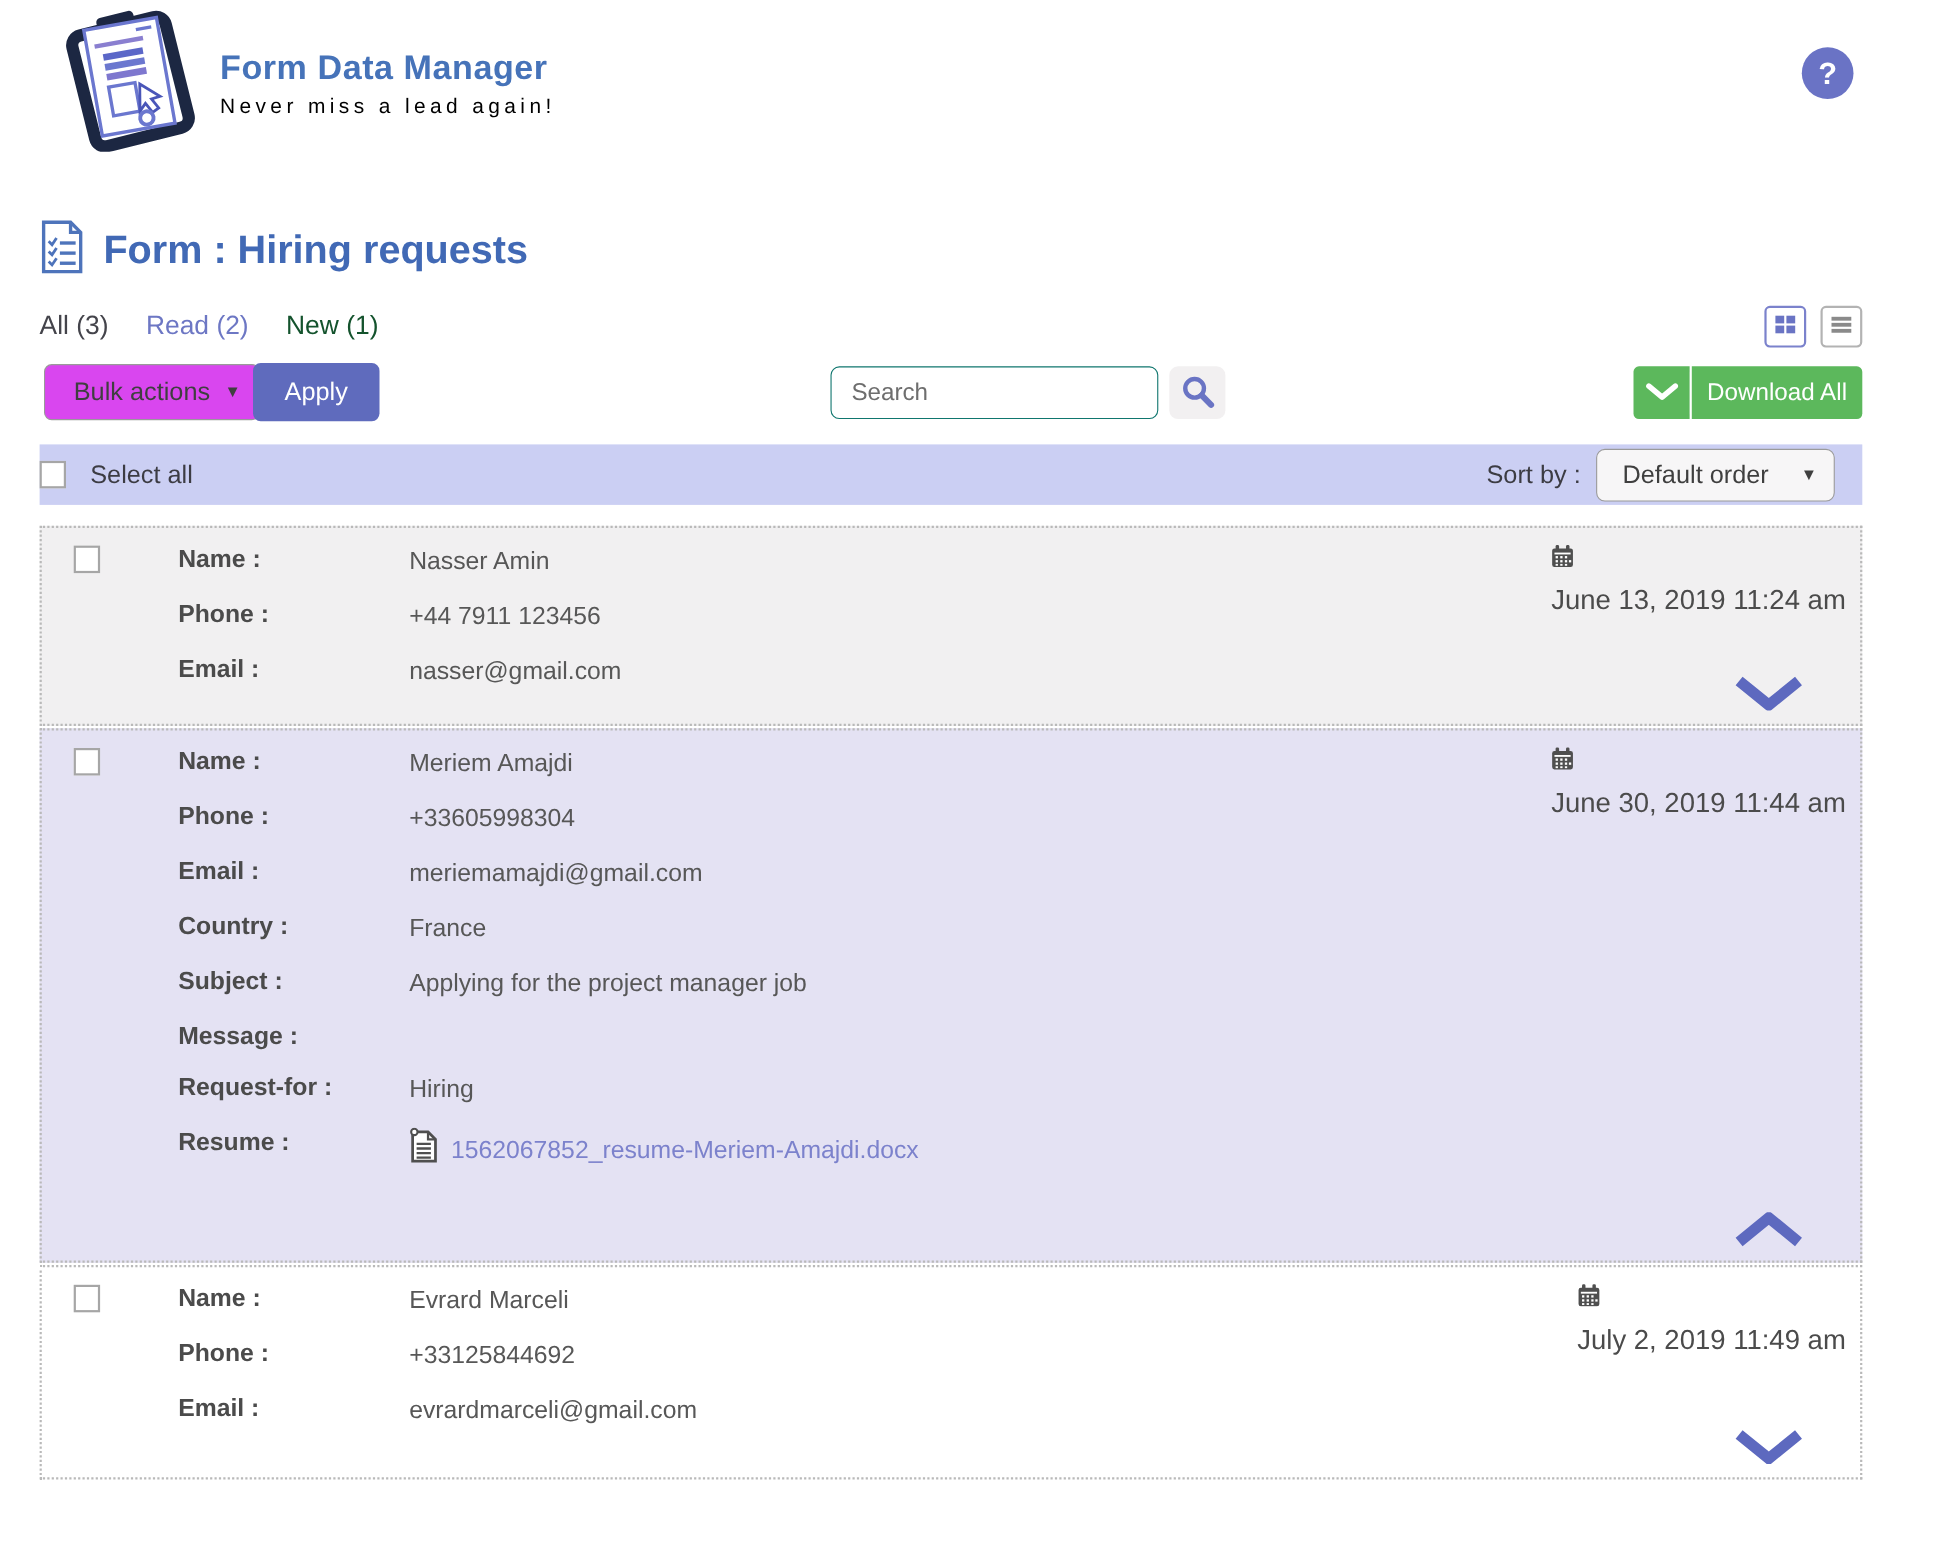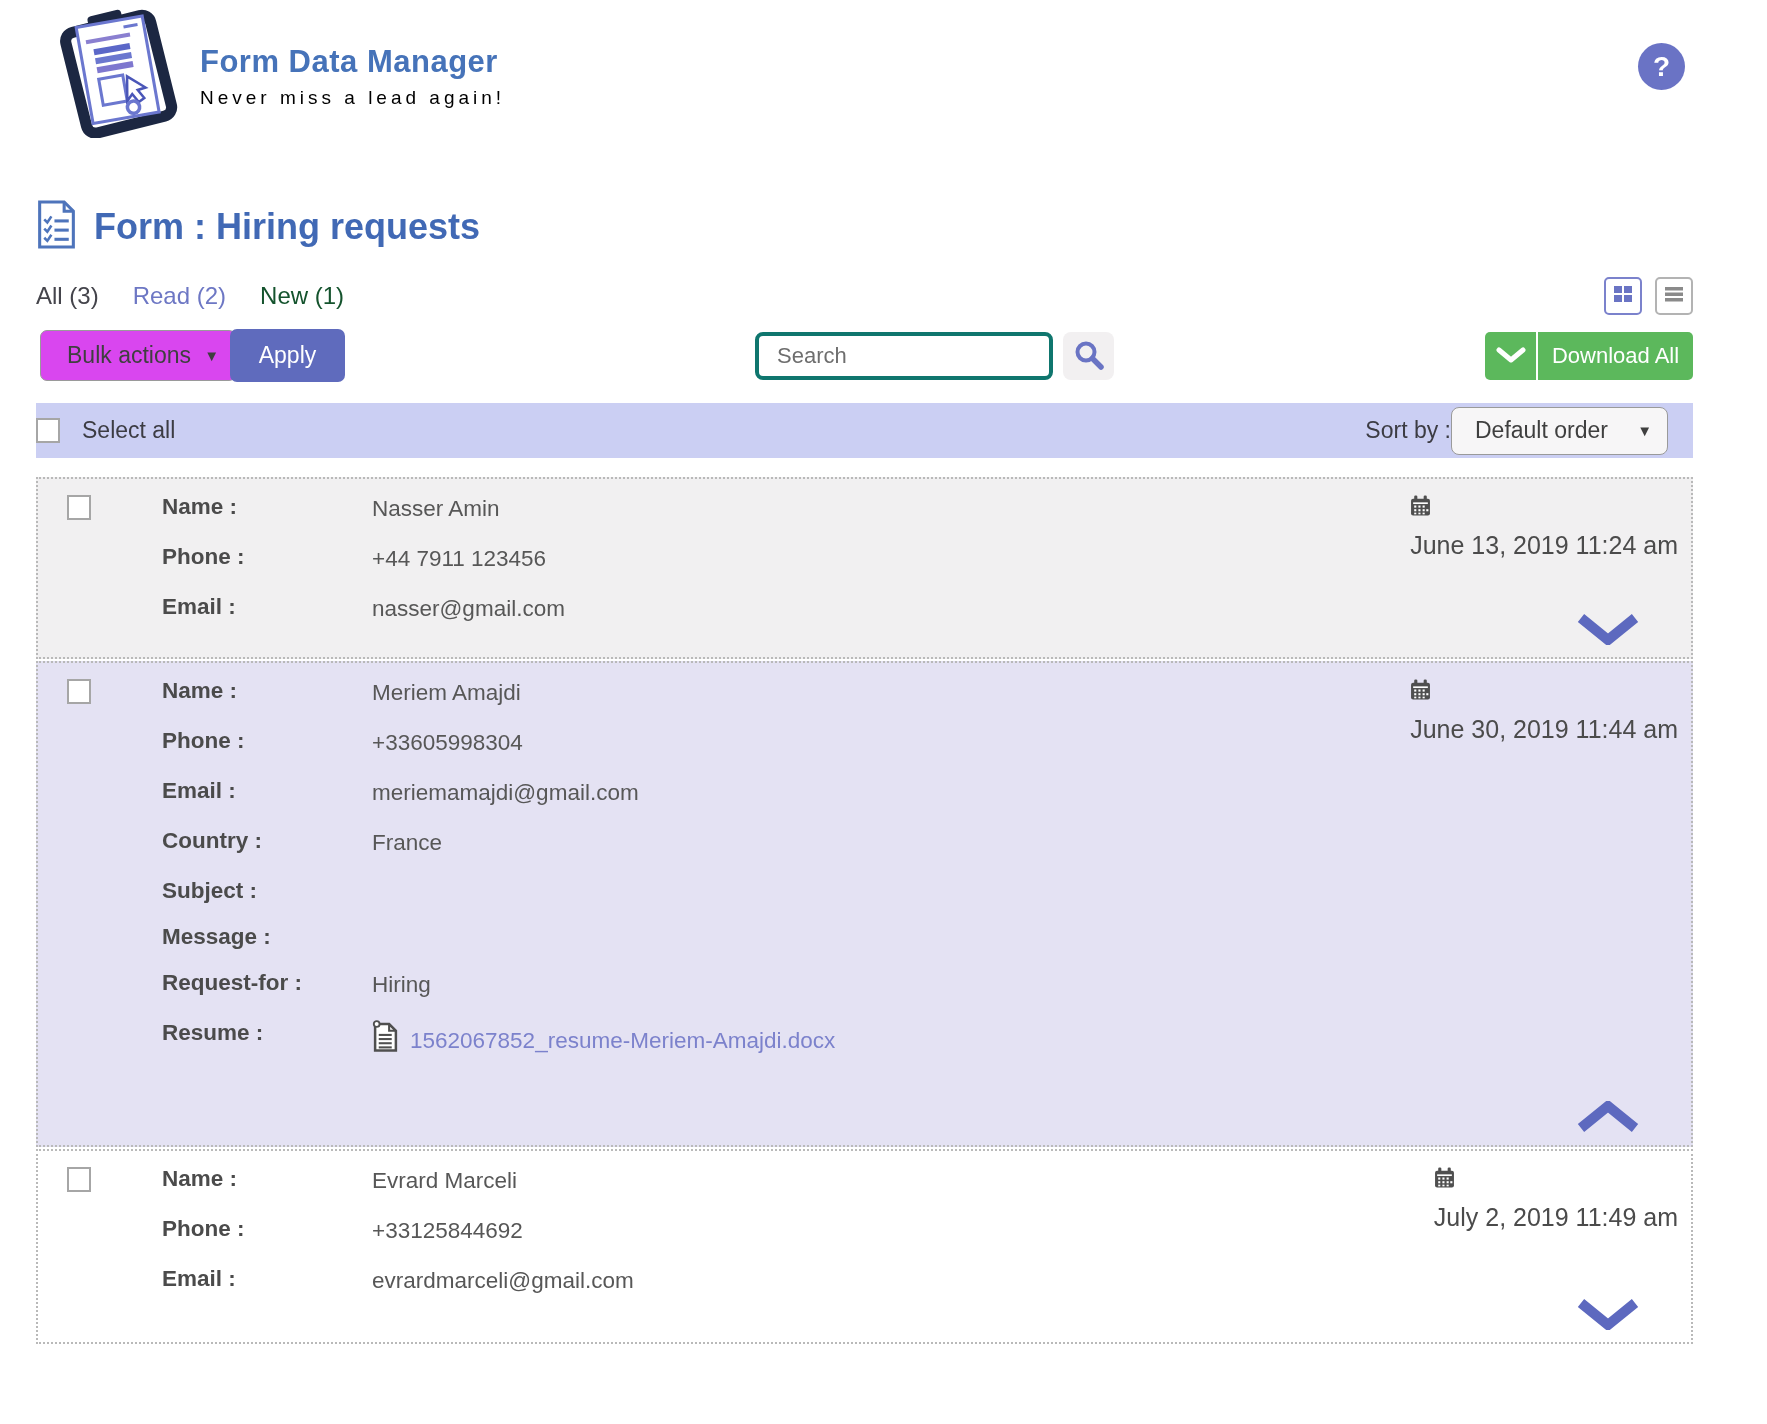--- a/index.html
+++ b/index.html
@@ -49,21 +49,21 @@
     padding: 0 16px 0 26px; font-size: 23px; color: #3f3f3f; cursor: pointer;
   }
   .select-caret { font-size: 15px; color: #3f3f3f; }
   .apply-btn {
     position: absolute; left: 194px; top: 0; width: 115px; height: 53px;
     background: #5f6bbd; border: none; border-radius: 7px;
     color: #fff; font-size: 23px; font-weight: 500; cursor: pointer;
   }
   .search-input {
     position: absolute; left: 719px; top: 3px; width: 298px; height: 48px;
-    border: 4px solid #0f766e; border-radius: 8px; padding: 0 18px;
+    border: 1px solid #0f766e; border-radius: 8px; padding: 0 18px;
     font-size: 22px; color: #444; background: #fff;
     font-family: "Liberation Sans", "DejaVu Sans", sans-serif;
   }
   .search-input::placeholder { color: #6e6e6e; opacity: 1; }
   .search-btn {
     position: absolute; left: 1027px; top: 3px; width: 51px; height: 48px;
     background: #f2f0f1; border: none; border-radius: 8px; cursor: pointer;
     display: flex; align-items: center; justify-content: center;
   }
   .download-group { position: absolute; right: 0; top: 3px; display: flex; }
@@ -81,21 +81,21 @@
   .list-header { margin-top: 21px; height: 55px; background: #cbcff3;
     display: flex; align-items: center; }
   input[type="checkbox"] {
     appearance: none; -webkit-appearance: none;
     width: 24px; height: 25px; border: 2px solid #a6a6a6; background: #fff;
     margin: 0; cursor: pointer;
   }
   .select-all-box { margin-left: 46px; }
   .select-all-label { margin-left: 22px; font-size: 23px; color: #3c3c43; }
   .sort-wrap { margin-left: auto; margin-right: 25px; display: flex; align-items: center; }
-  .sort-label { font-size: 23px; color: #3c3c43; margin-right: 0; }
+  .sort-label { font-size: 23px; color: #3c3c43; margin-right: 14px; }
   .sort-select {
     width: 217px; height: 48px; background: #f7f6f7; border: 1px solid #9a9a9a;
     border-radius: 8px; display: flex; align-items: center; justify-content: space-between;
     padding: 0 15px 0 23px; font-size: 23px; color: #3f3f3f; cursor: pointer;
   }
 
   
   .entries { margin-top: 19px; }
   .entry { position: relative; border: 2px dotted #b9b9b9; margin-bottom: 2px; padding-top: 15px; }
   .entry-read     { background: #f1f0f1; height: 182px; }
@@ -290,20 +290,21 @@
         <div class="row">
           <span class="lab">Email :</span>
           <span class="val">meriemamajdi@gmail.com</span>
         </div>
         <div class="row">
           <span class="lab">Country :</span>
           <span class="val">France</span>
         </div>
         <div class="row">
           <span class="lab">Subject :</span>
+          <span class="val">Applying for the project manager job</span>
         </div>
         <div class="row">
           <span class="lab">Message :</span>
         </div>
         <div class="row">
           <span class="lab">Request-for :</span>
           <span class="val">Hiring</span>
         </div>
         <div class="row">
           <span class="lab">Resume :</span>

